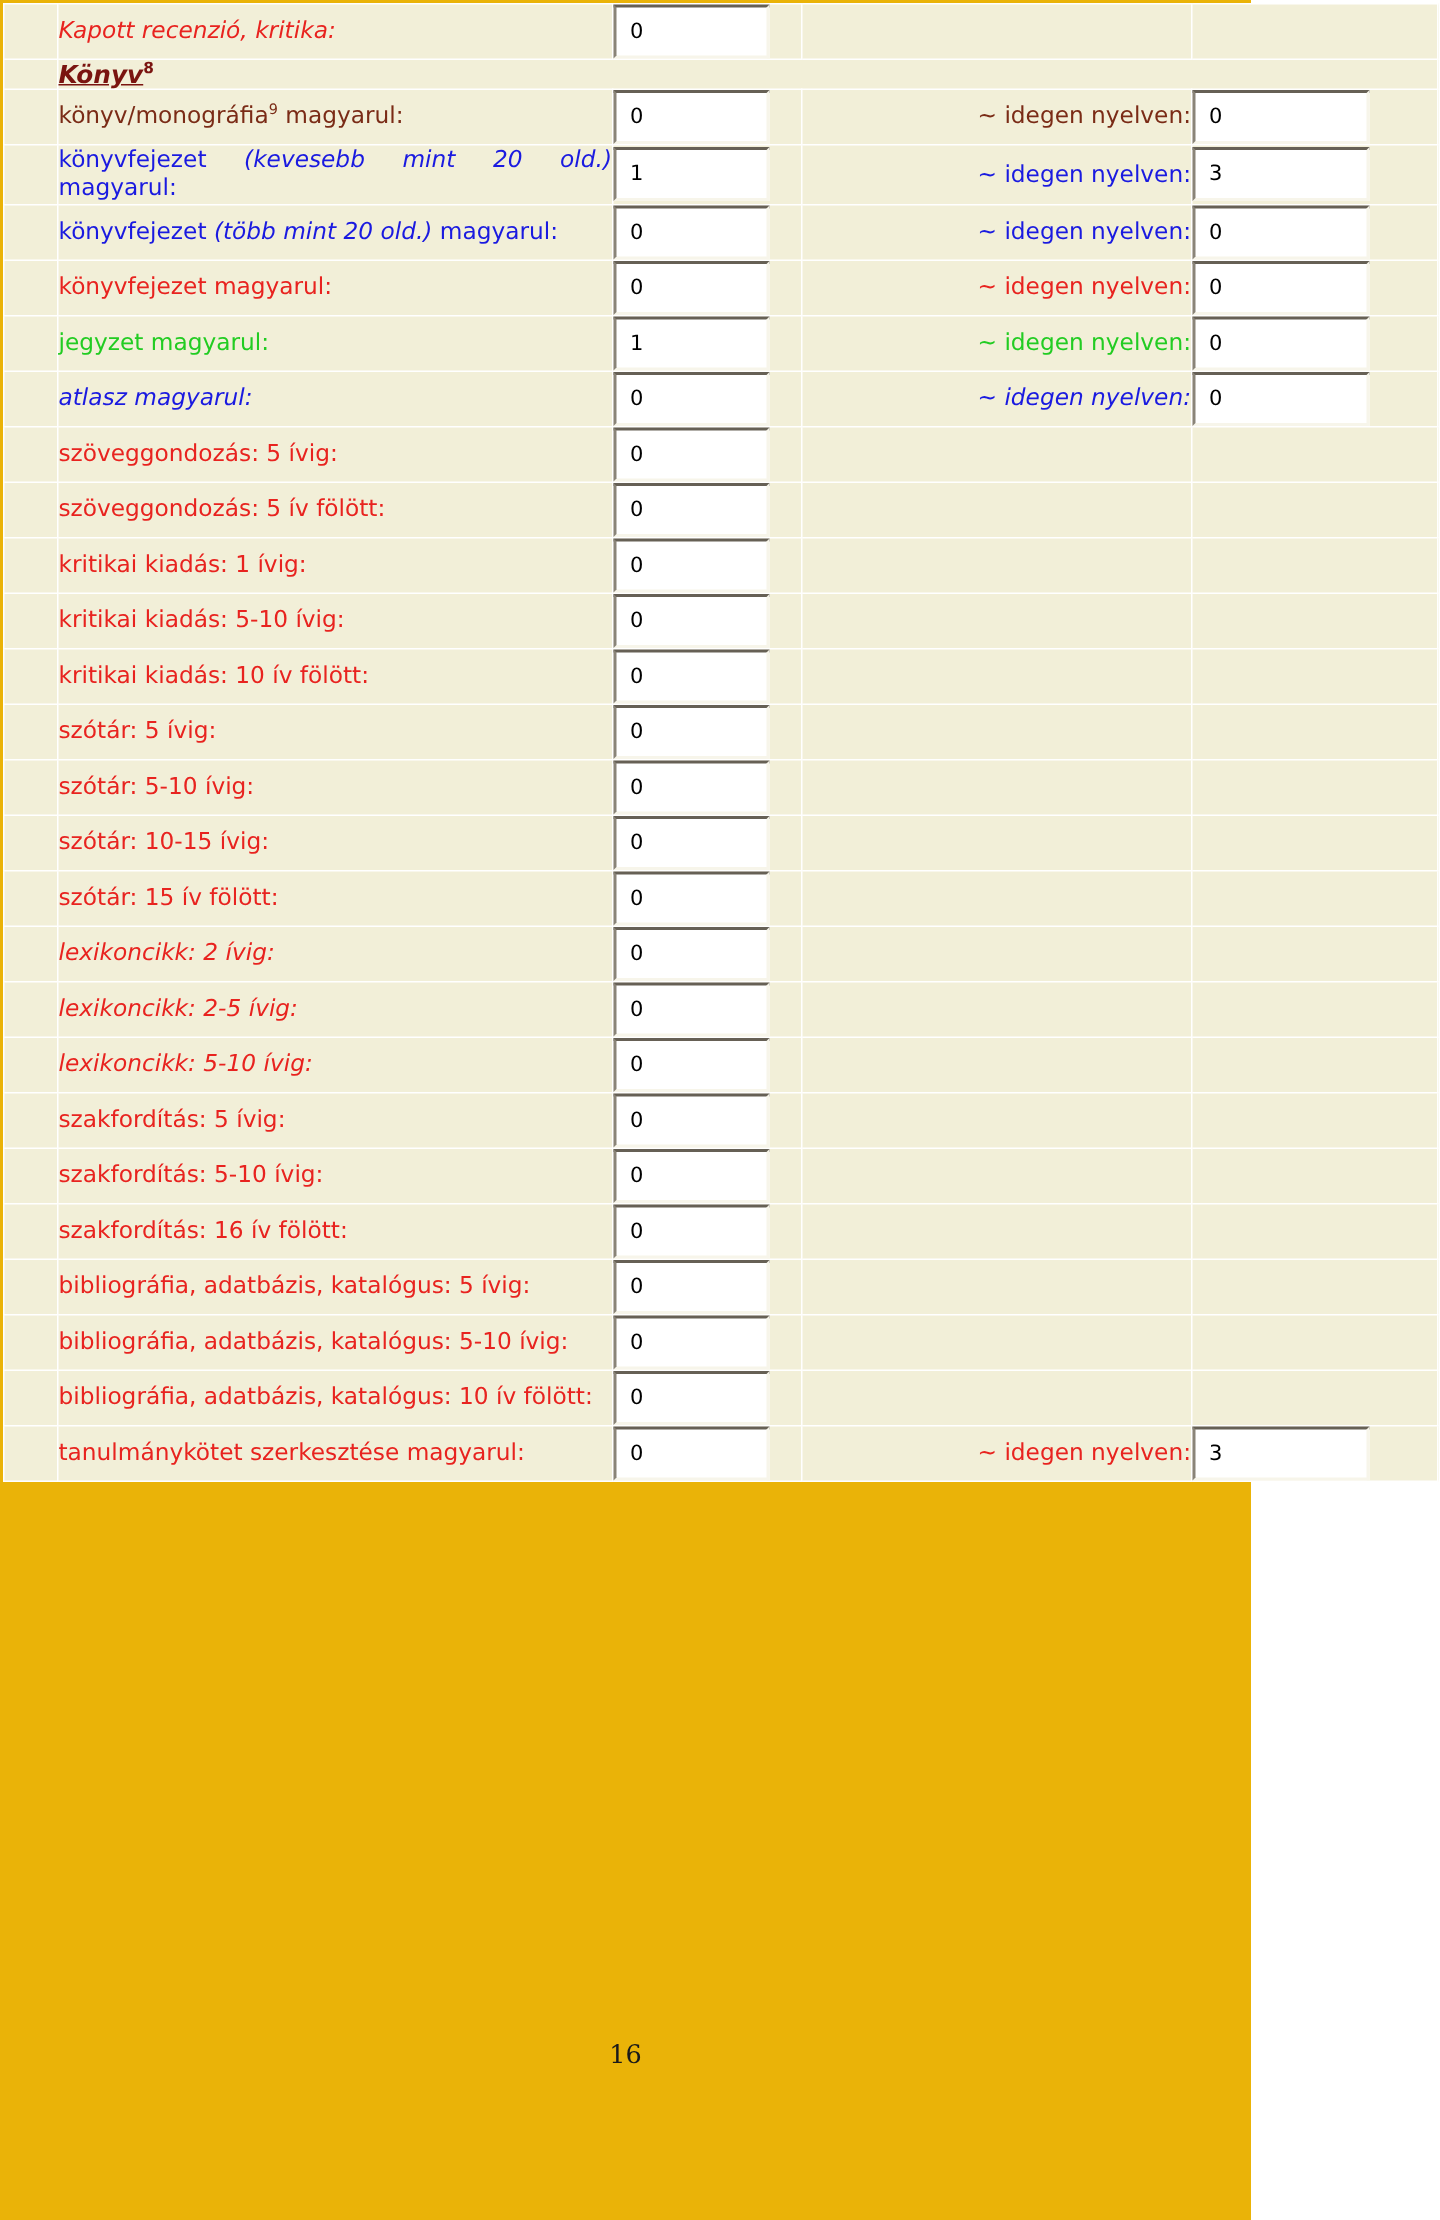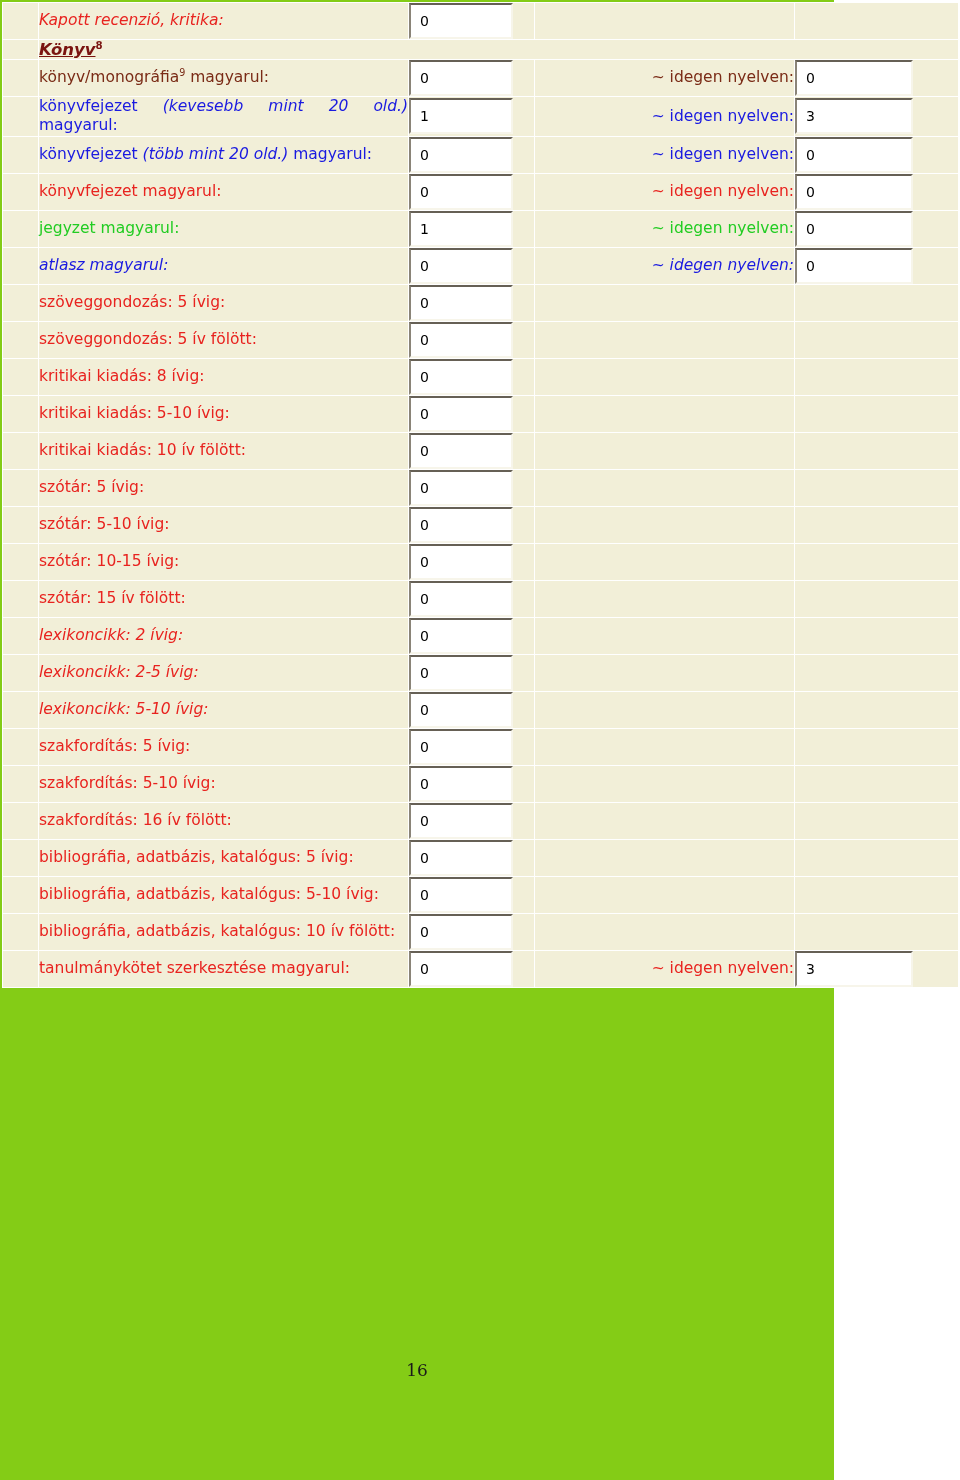--- a/index.html
+++ b/index.html
@@ -12,21 +12,21 @@
     height: 1480px;
     font-family: "DejaVu Sans", sans-serif;
     position: relative;
     overflow: hidden;
   }
 
   .page {
     width: 834px;
     height: 1480px;
     position: relative;
-    background: #84cc16;
+    background: #eab308;
   }
 
   table.form-table {
     border-collapse: collapse;
     width: 956px;
     margin: 0;
     table-layout: fixed;
     background: #f2efd8;
   }
 
@@ -206,21 +206,21 @@
           </tr>
           <tr>
             <td class="cell-indent"></td>
             <td class="cell-label t-red n"><span>szöveggondozás: 5 ív fölött:</span></td>
             <td class="cell-input"><input type="text" class="txtbox" value="0" style=""></td>
             <td class="cell-blank"></td>
             <td class="cell-blank"></td>
           </tr>
           <tr>
             <td class="cell-indent"></td>
-            <td class="cell-label t-red n"><span>kritikai kiadás: 8 ívig:</span></td>
+            <td class="cell-label t-red n"><span>kritikai kiadás: 1 ívig:</span></td>
             <td class="cell-input"><input type="text" class="txtbox" value="0" style=""></td>
             <td class="cell-blank"></td>
             <td class="cell-blank"></td>
           </tr>
           <tr>
             <td class="cell-indent"></td>
             <td class="cell-label t-red n"><span>kritikai kiadás: 5-10 ívig:</span></td>
             <td class="cell-input"><input type="text" class="txtbox" value="0" style=""></td>
             <td class="cell-blank"></td>
             <td class="cell-blank"></td>

